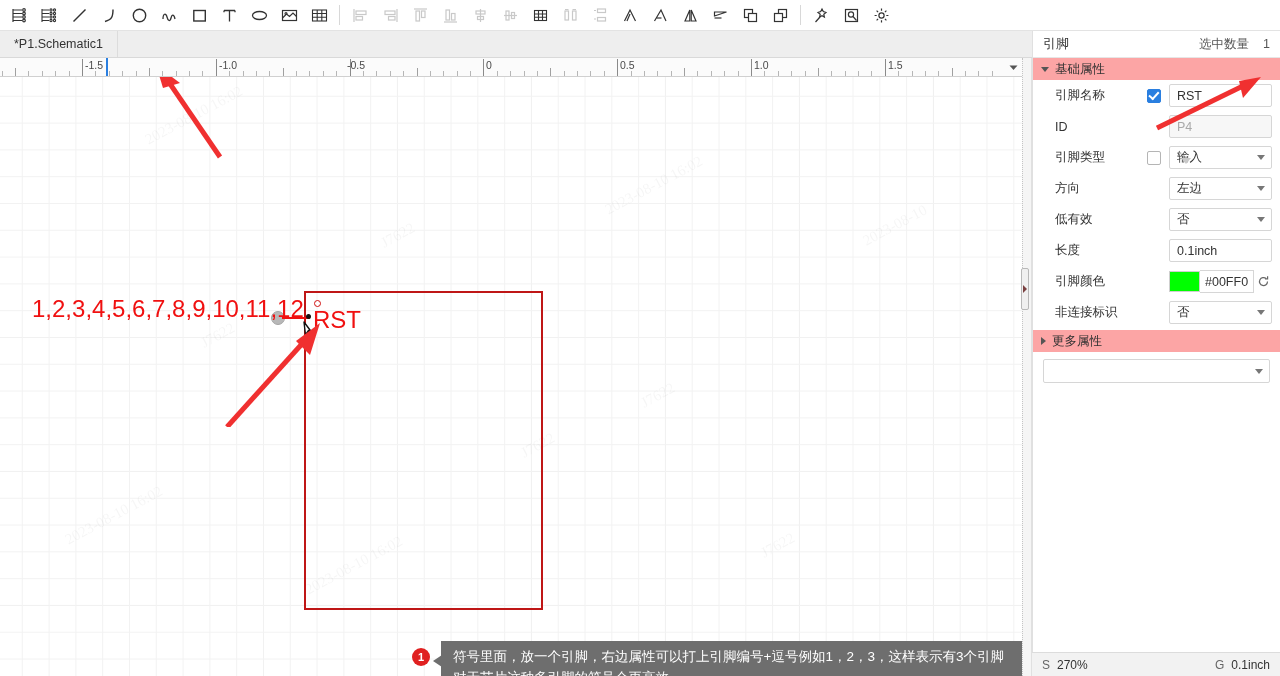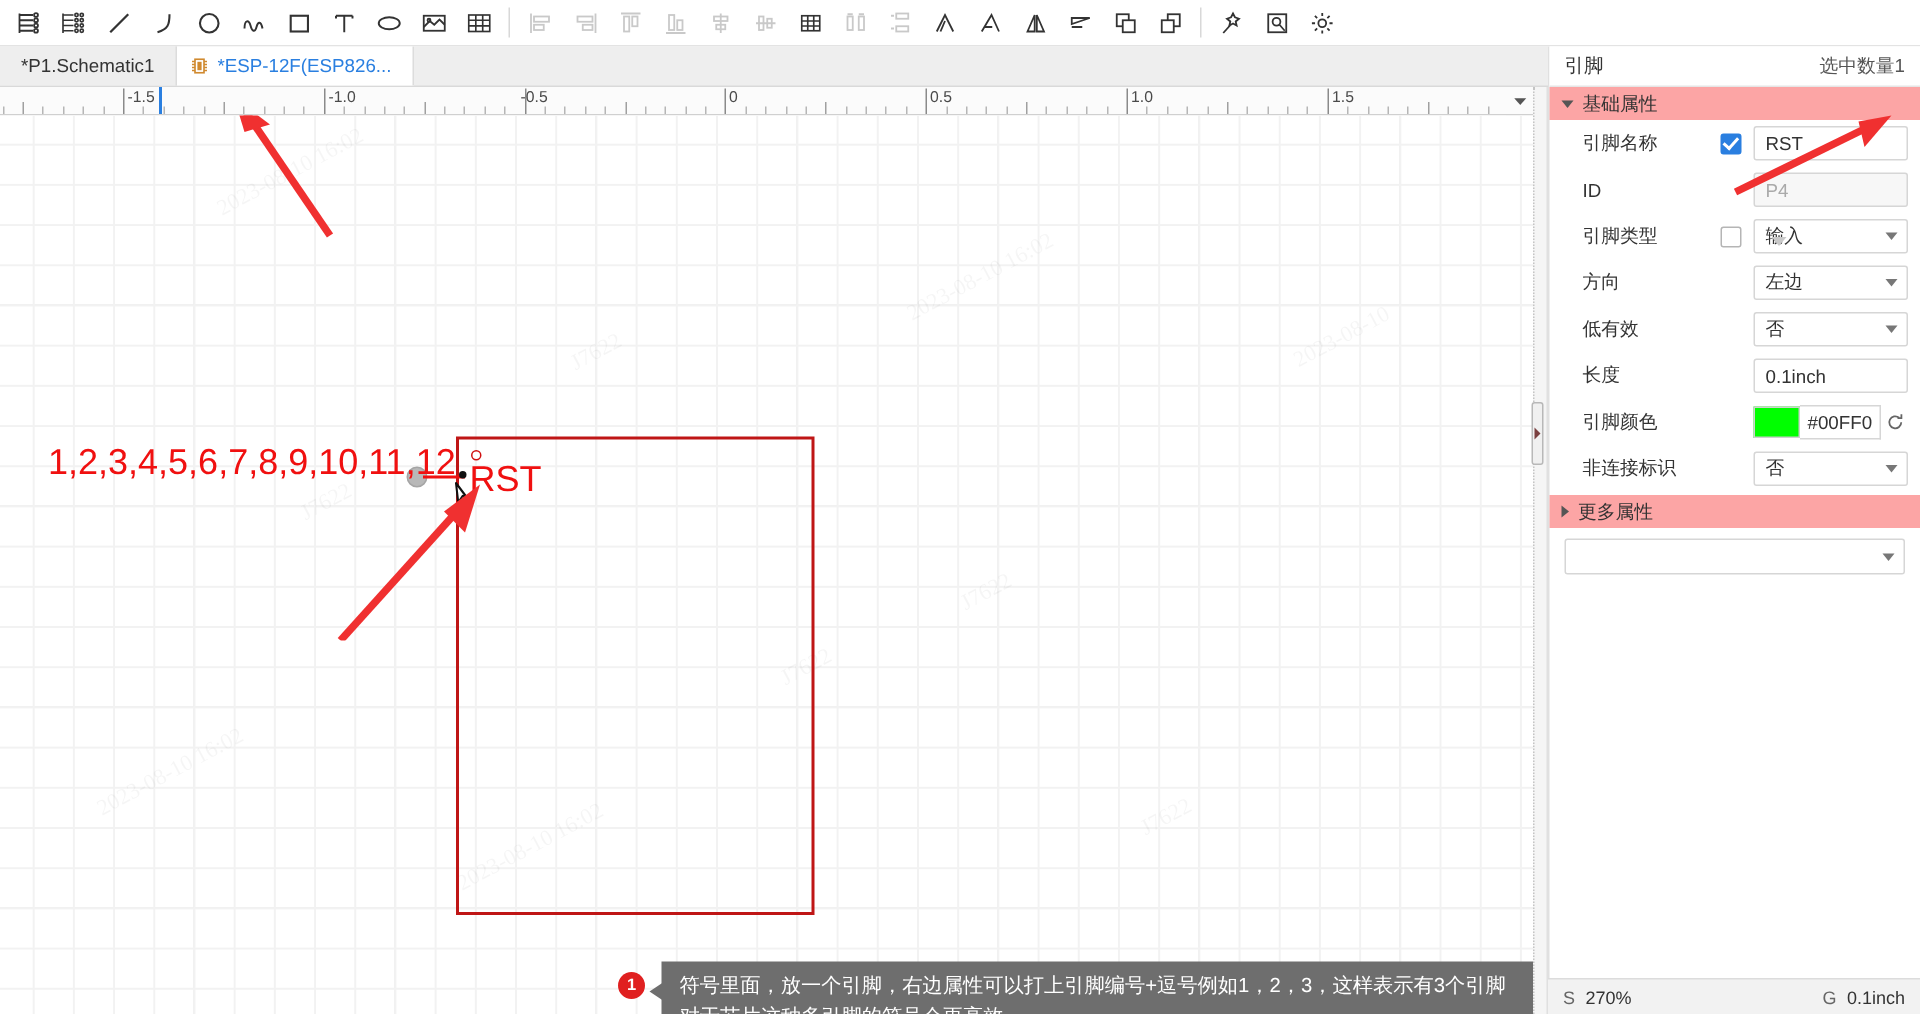--- a/index.html
+++ b/index.html
@@ -262,21 +262,21 @@
   #props-header {
     height: 27px;
     display: flex; align-items: center;
     padding: 0 10px;
     border-bottom: 1px solid #e6e6e6;
     background: #ffffff;
   }
   #props-header .ph-title { font-size: 13px; color: #333; }
   #props-header .ph-right {
     margin-left: auto;
-    display: flex; align-items: center;
+    display: flex; gap: 14px; align-items: center;
     color: #555; font-size: 12.5px;
   }
   .section-head {
     height: 22px;
     background: #fca5a5;
     display: flex; align-items: center;
     padding: 0 8px;
     font-size: 12.5px;
     color: #333;
     cursor: pointer;
@@ -659,32 +659,20 @@
             <circle cx="9.5" cy="9.5" r="2.6"></circle>
             <path d="M9.5 2.6v2.1M9.5 14.3v2.1M2.6 9.5h2.1M14.3 9.5h2.1M4.6 4.6l1.5 1.5M12.9 12.9l1.5 1.5M14.4 4.6l-1.5 1.5M6.1 12.9l-1.5 1.5"></path>
           </g>
         </svg>
     </div>
   </div>
 
   <div id="tabbar">
     <div class="tab inactive">
       <span class="tab-label">*P1.Schematic1</span>
-    </div>
-    <div class="tab active">
-      <span class="chip-icon">
-        <svg width="14" height="14" viewBox="0 0 14 14">
-            <g stroke="#d08a30" stroke-width="1.1" fill="none">
-          <rect x="4" y="2.5" width="6" height="9"></rect>
-          <path d="M2 4h2M2 6h2M2 8h2M2 10h2M10 4h2M10 6h2M10 8h2M10 10h2"></path>
-          <rect x="5.6" y="4.2" width="2.8" height="5.6" fill="#d08a30" stroke="none"></rect>
-        </g>
-          </svg>
-      </span>
-      <span class="tab-label">*ESP-12F(ESP826...</span>
     </div>
   </div>
 
   <div id="ruler">
     <div id="ruler-ticks">
         <div class="rtick minor" style="left: 2px;"></div>
         <div class="rtick mid" style="left: 15px;"></div>
         <div class="rtick minor" style="left: 28px;"></div>
         <div class="rtick minor" style="left: 42px;"></div>
         <div class="rtick minor" style="left: 55px;"></div>

